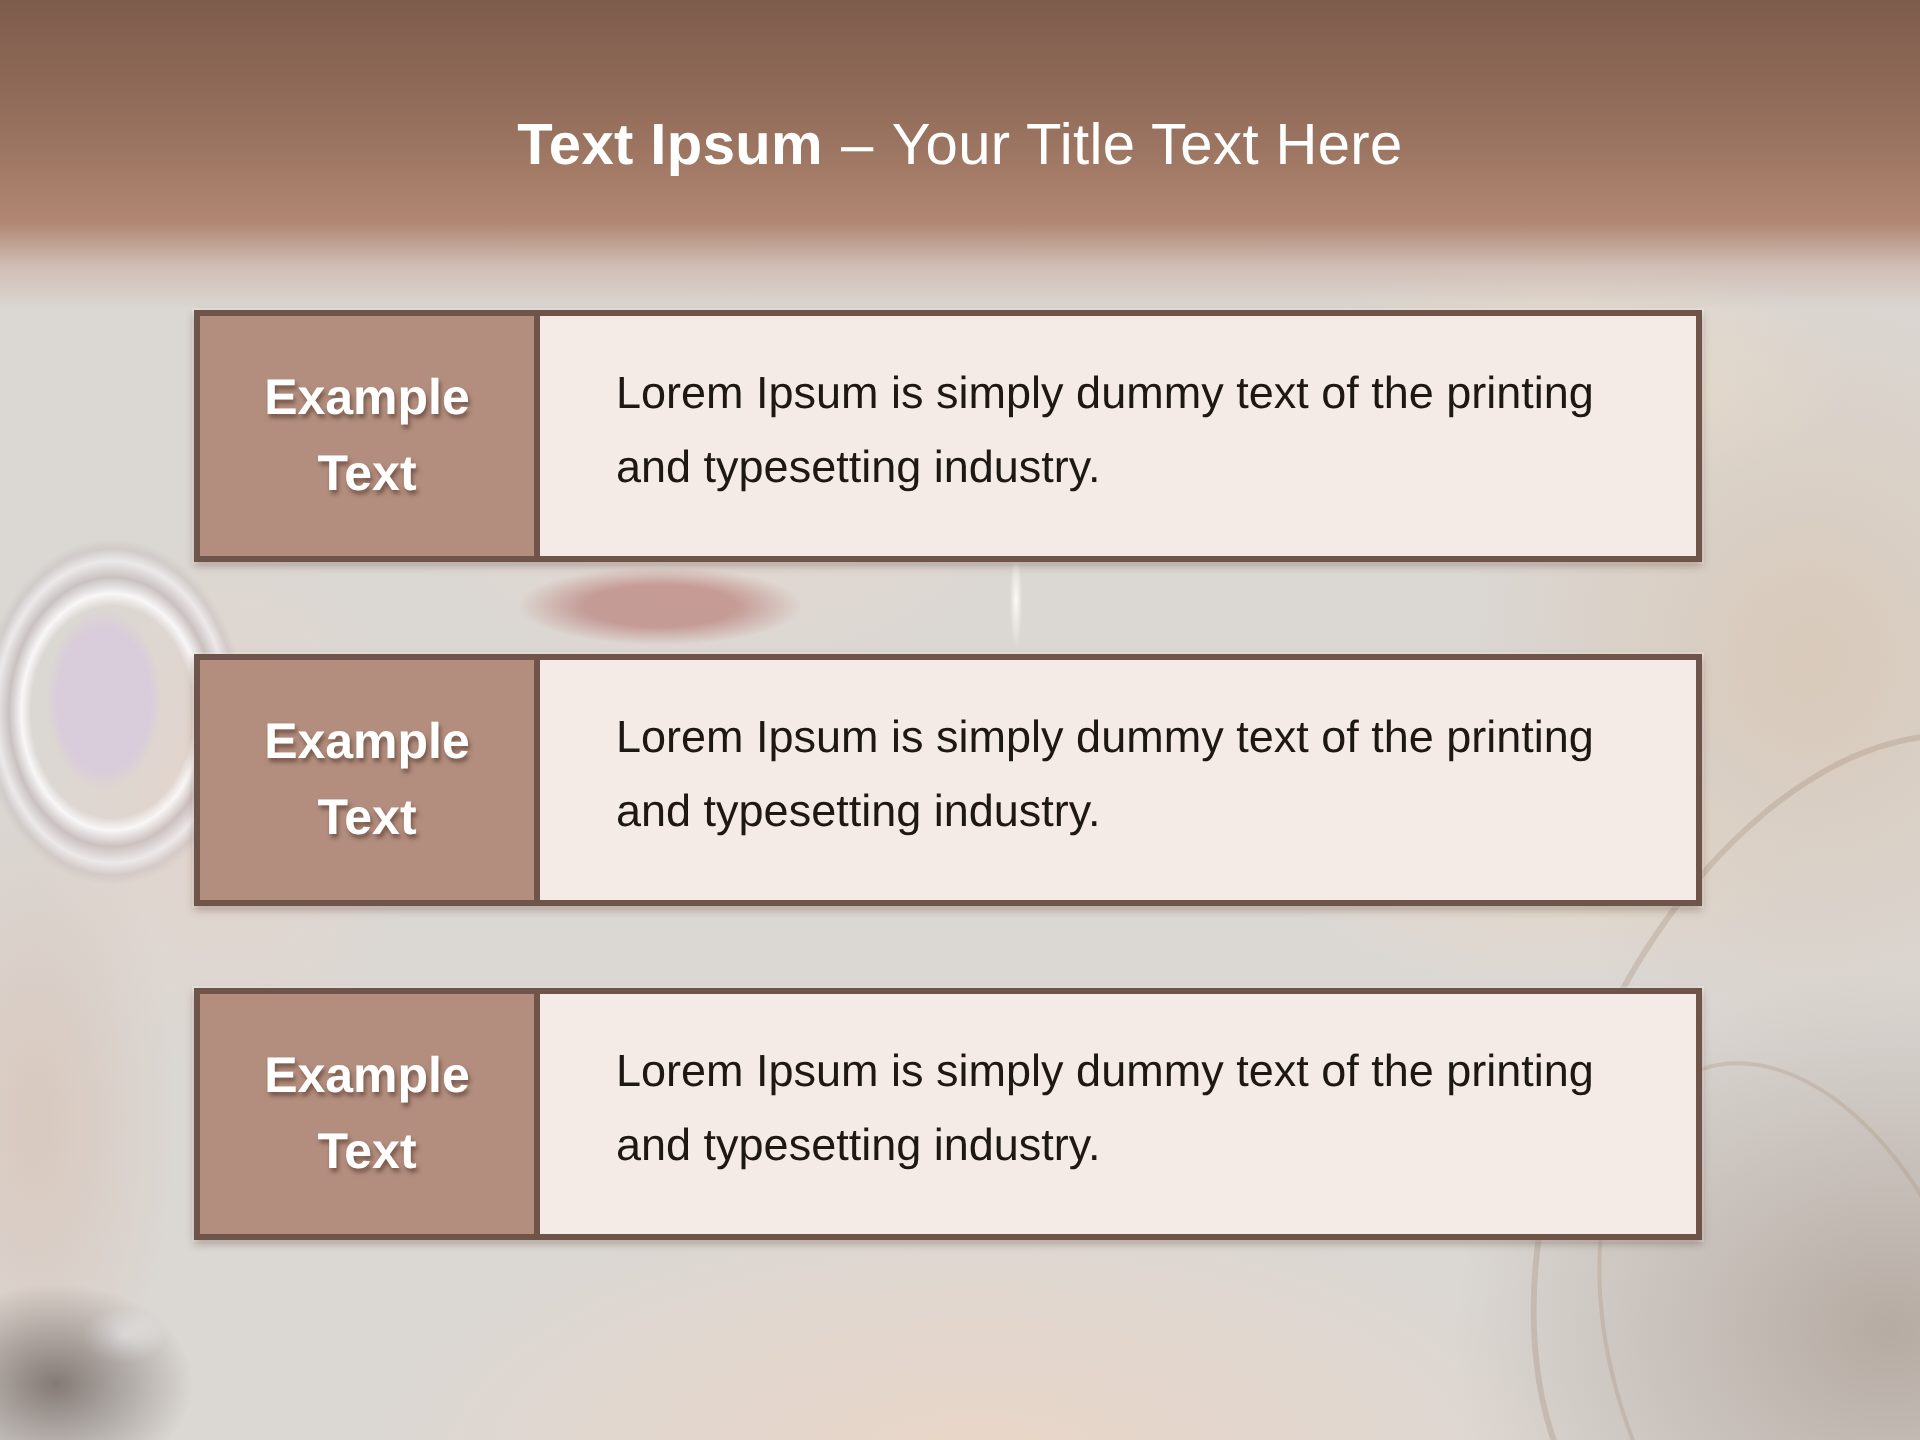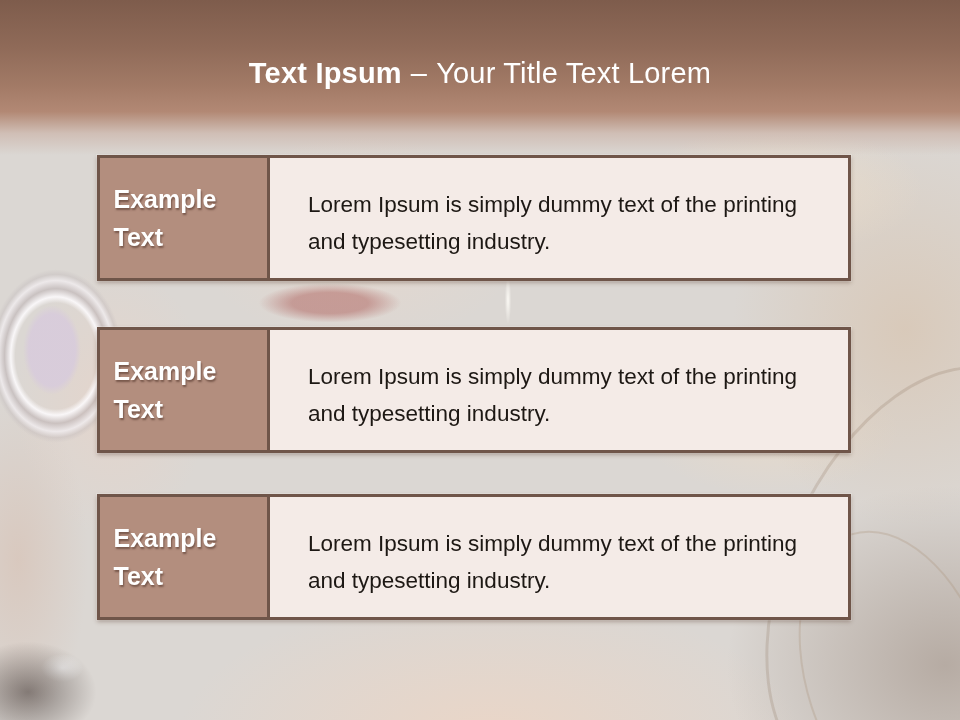--- a/index.html
+++ b/index.html
@@ -61,49 +61,49 @@
     box-shadow:0 2px 4px rgba(90,60,45,0.35), 0 0 0 1px rgba(255,255,255,0.25);
     background:var(--body_fill,#f4ebe7);
   }
   .block-1{top:155px;}
   .block-2{top:327px;}
   .block-3{top:494px;}
   .block-label{
     width:170px;flex:0 0 170px;box-sizing:border-box;
     background:var(--label_fill,#b38e7e);
     border-right:3px solid var(--border,#6f5549);
-    display:flex;align-items:center;justify-content:center;text-align:left;
+    display:flex;align-items:center;justify-content:center;text-align:center;
   }
   .block-label span{
     display:inline-block;max-width:140px;
     color:#ffffff;font-weight:bold;font-size:25px;line-height:38px;
     text-shadow:1px 2px 2px rgba(78,50,40,0.6);
   }
   .block-body{
-    flex:1;display:flex;align-items:center;box-sizing:border-box;
-    padding:10px 30px 0 38px;
+    flex:1;display:flex;align-items:flex-end;box-sizing:border-box;
+    padding:10px 30px 26px 38px;
   }
   .block-body p{
     margin:0;color:var(--text_color,#1d1814);
     font-size:22.5px;line-height:37px;max-width:510px;
   }
 </style>
 </head>
 <body>
 
 <div class="slide">
 
   <div class="photo-bg"></div>
   <div class="strand strand-1"></div>
   <div class="strand strand-2"></div>
 
   <div class="header-overlay"></div>
 
   <div class="slide-title">
-    <span class="em">Text Ipsum</span><span class="sep">–</span><span class="sub">Your Title Text Lorem</span>
+    <span class="em">Text Ipsum</span><span class="sep">–</span><span class="sub">Your Title Text Here</span>
   </div>
 
   <div class="block block-1">
     <div class="block-label">
       <span>Example Text</span>
     </div>
     <div class="block-body">
       <p>Lorem Ipsum is simply dummy text of the printing and typesetting industry.</p>
     </div>
   </div>

